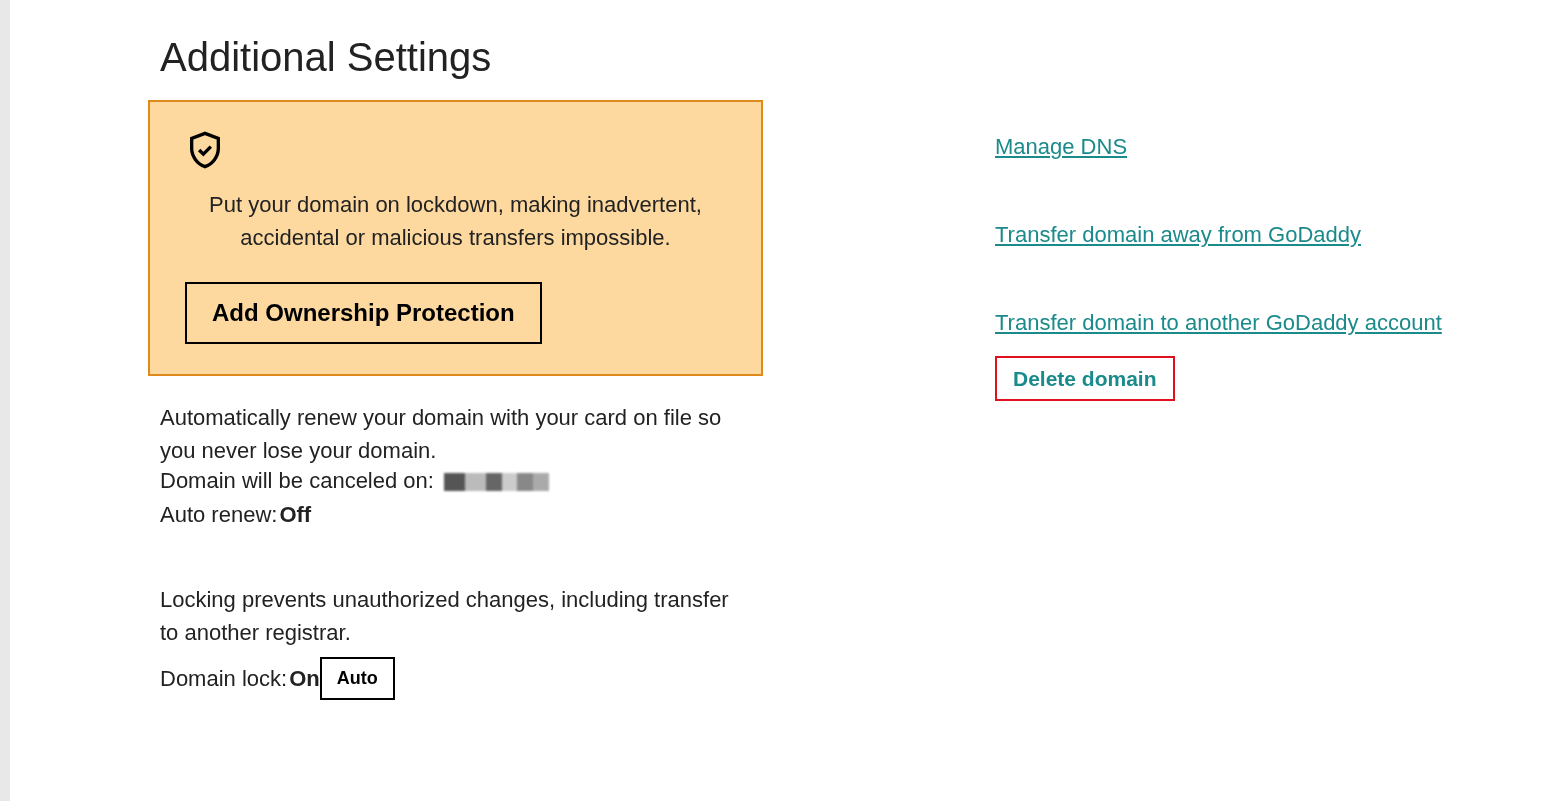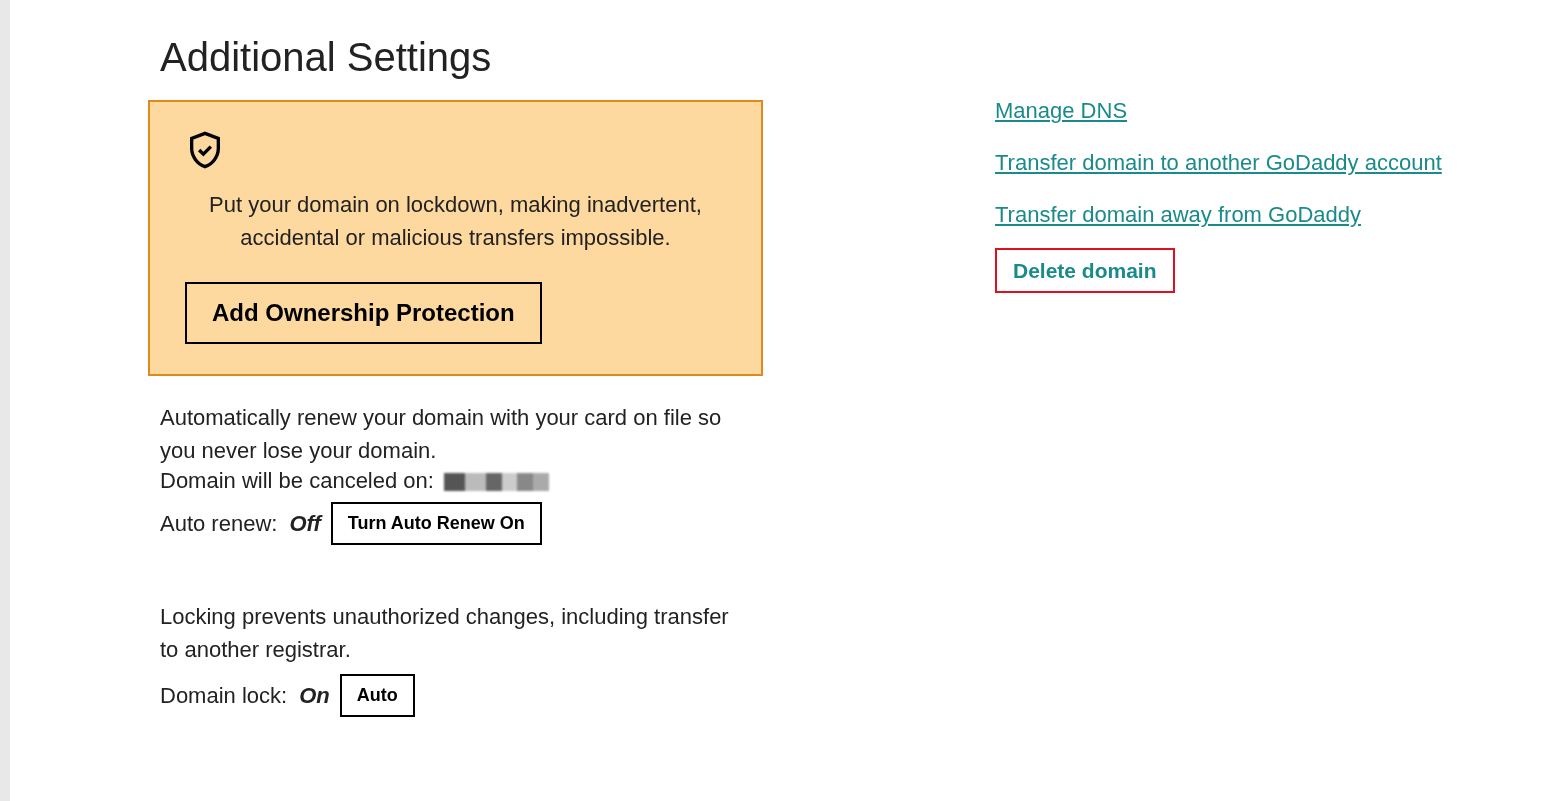--- a/index.html
+++ b/index.html
@@ -97,46 +97,45 @@
     }
     .section-text {
       font-size: 22px;
       color: #222;
       line-height: 1.5;
       margin-bottom: 1px;
     }
     .inline-row {
       display: flex;
       align-items: center;
-      gap: 10px;
       font-size: 22px;
       color: #222;
       margin-top: 8px;
     }
     .inline-row .label-text {
       margin-right: 2px;
     }
     .bold-val {
       font-weight: bold;
-      font-style: italic;
     }
     .redacted {
       display: inline-block;
       width: 105px;
       height: 18px;
       background: linear-gradient(90deg, #555 0%, #555 20%, #bbb 20%, #bbb 40%, #666 40%, #666 55%, #ccc 55%, #ccc 70%, #888 70%, #888 85%, #aaa 85%, #aaa 100%);
       filter: blur(1px);
       vertical-align: middle;
       margin-left: 4px;
     }
     .link-list a {
       display: inline-block;
       color: #1a8a8a;
       font-size: 22px;
       margin-bottom: 30px;
+      margin-top: 36px;
     }
     .link-list div {
       line-height: 1;
     }
     .delete-box {
       display: inline-block;
       border: 2px solid #e01020;
       padding: 10px 16px;
       margin-top: -8px;
     }
@@ -175,37 +174,36 @@
 
     <div class="section">
       <p class="section-text">Automatically renew your domain with your card on file so you never lose your domain.</p>
       <p class="cancel-line">
         <span>Domain will be canceled on:</span>
         <span class="redacted"></span>
       </p>
       <div class="inline-row">
         <span class="label-text">Auto renew:</span>
         <span class="bold-val">Off</span>
-        <button class="btn-small">Turn Auto Renew On</button>
       </div>
     </div>
 
     <div class="section">
       <p class="section-text">Locking prevents unauthorized changes, including transfer to another registrar.</p>
       <div class="inline-row">
         <span class="label-text">Domain lock:</span>
         <span class="bold-val">On</span>
         <button class="btn-small">Auto</button>
       </div>
     </div>
   </div>
 
   <div class="side-col">
     <div class="link-list">
       <div><a href="#">Manage DNS</a></div>
+      <div><a href="#">Transfer domain away from GoDaddy</a></div>
       <div><a href="#">Transfer domain to another GoDaddy account</a></div>
-      <div><a href="#">Transfer domain away from GoDaddy</a></div>
       <div class="delete-box">
         <span class="delete-text">Delete domain</span>
       </div>
     </div>
   </div>
 </div>
 
 </body></html>

